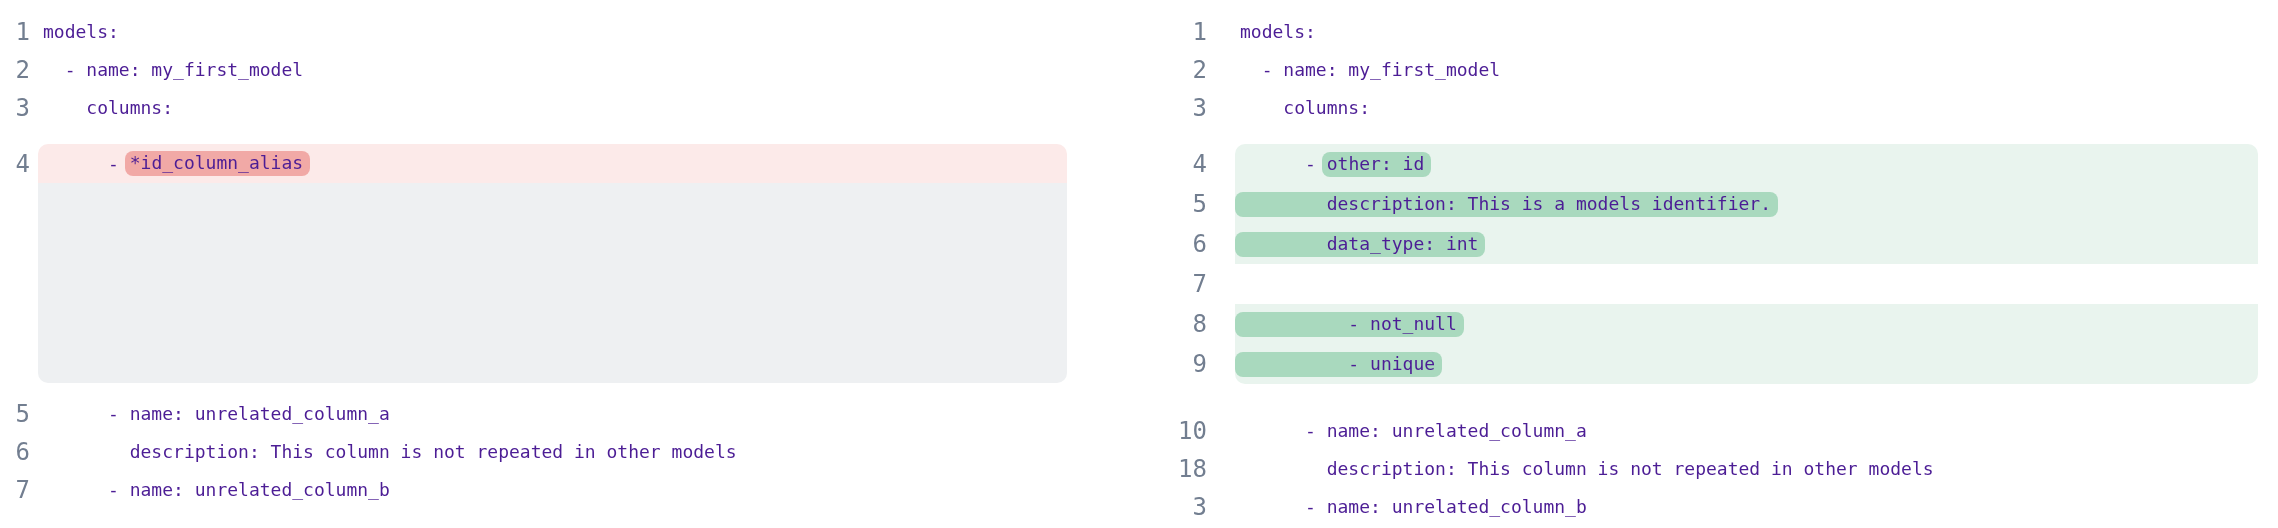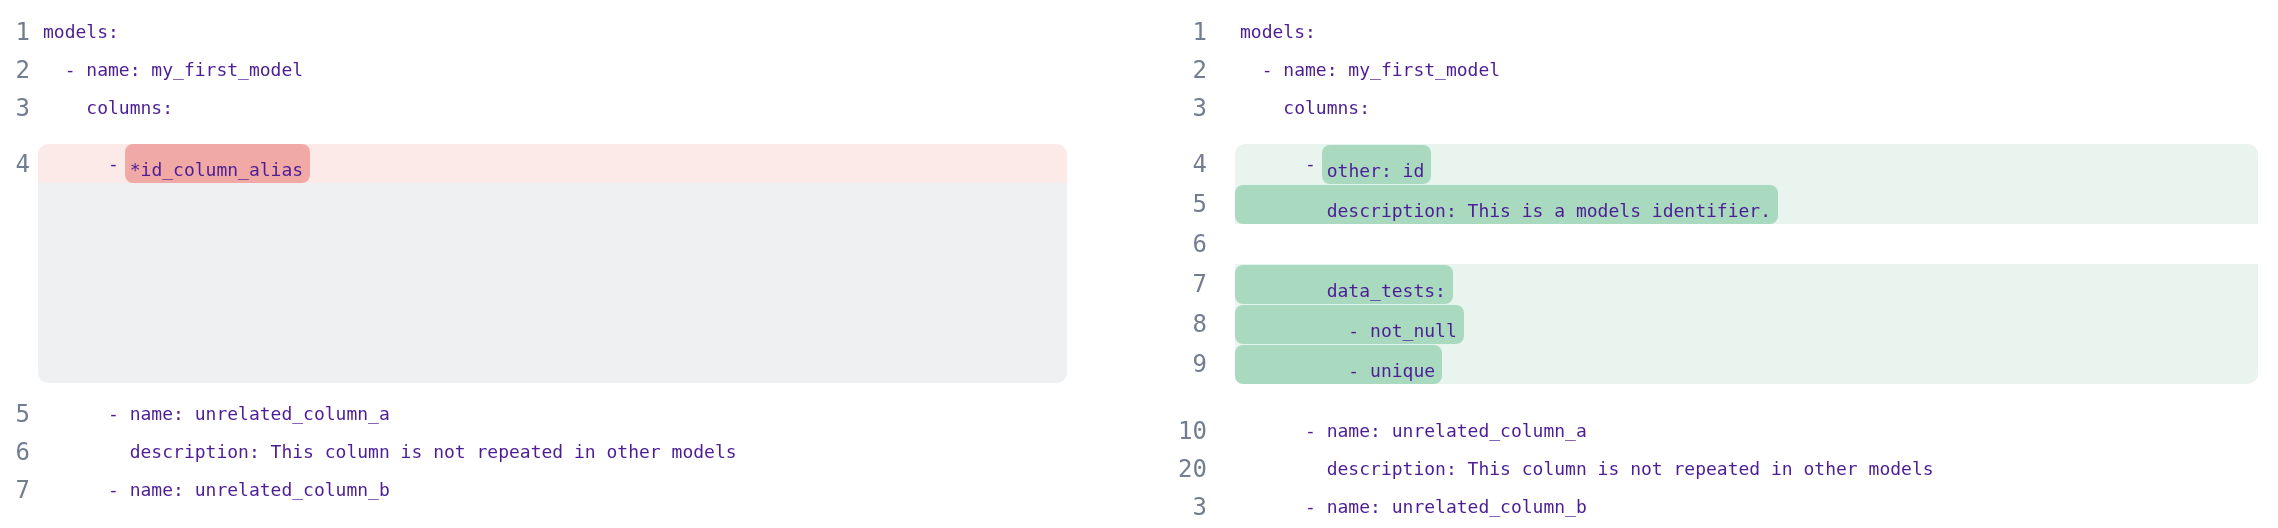--- a/index.html
+++ b/index.html
@@ -75,21 +75,21 @@
     display: flex;
     align-items: center;
   }
   .row-added.blk-first { margin-top: 17px; }
   .blk-first .code { border-radius: 10px 10px 0 0; }
   .blk-last .code { border-radius: 0 0 10px 10px; align-items: center; }
   .row.blk-last + .row { margin-top: 28px; }
 
   
   .pill {
-    padding: 17px 7px 4px 5px;
+    padding: 3px 7px 4px 5px;
     margin: 0 -7px 0 -5px;
     border-radius: 8px;
   }
   .pill-removed { background: #f1a9a6; }
   .pill-added  { background: #a9d9be; }
 </style>
 </head>
 <body>
 
 <div class="diff">
@@ -140,39 +140,39 @@
       <div class="row row-added blk-first">
         <div class="gutter">4</div>
         <div class="code"><span>      - </span><span class="pill pill-added">other: id</span></div>
       </div>
       <div class="row row-added">
         <div class="gutter">5</div>
         <div class="code"><span></span><span class="pill pill-added">        description: This is a models identifier.</span></div>
       </div>
       <div class="row row-added">
         <div class="gutter">6</div>
+        <div class="code"><span></span><span class="pill pill-added">        data_type: int</span></div>
       </div>
       <div class="row row-added">
         <div class="gutter">7</div>
-        <div class="code"><span></span><span class="pill pill-added">        data_tests:</span></div>
       </div>
       <div class="row row-added">
         <div class="gutter">8</div>
         <div class="code"><span></span><span class="pill pill-added">          - not_null</span></div>
       </div>
       <div class="row row-added blk-last">
         <div class="gutter">9</div>
         <div class="code"><span></span><span class="pill pill-added">          - unique</span></div>
       </div>
       <div class="row row-context">
         <div class="gutter">10</div>
         <div class="code">      - name: unrelated_column_a</div>
       </div>
       <div class="row row-context">
-        <div class="gutter">20</div>
+        <div class="gutter">18</div>
         <div class="code">        description: This column is not repeated in other models</div>
       </div>
       <div class="row row-context">
         <div class="gutter">3</div>
         <div class="code">      - name: unrelated_column_b</div>
       </div>
     </div>
 </div>
 
 </body></html>

